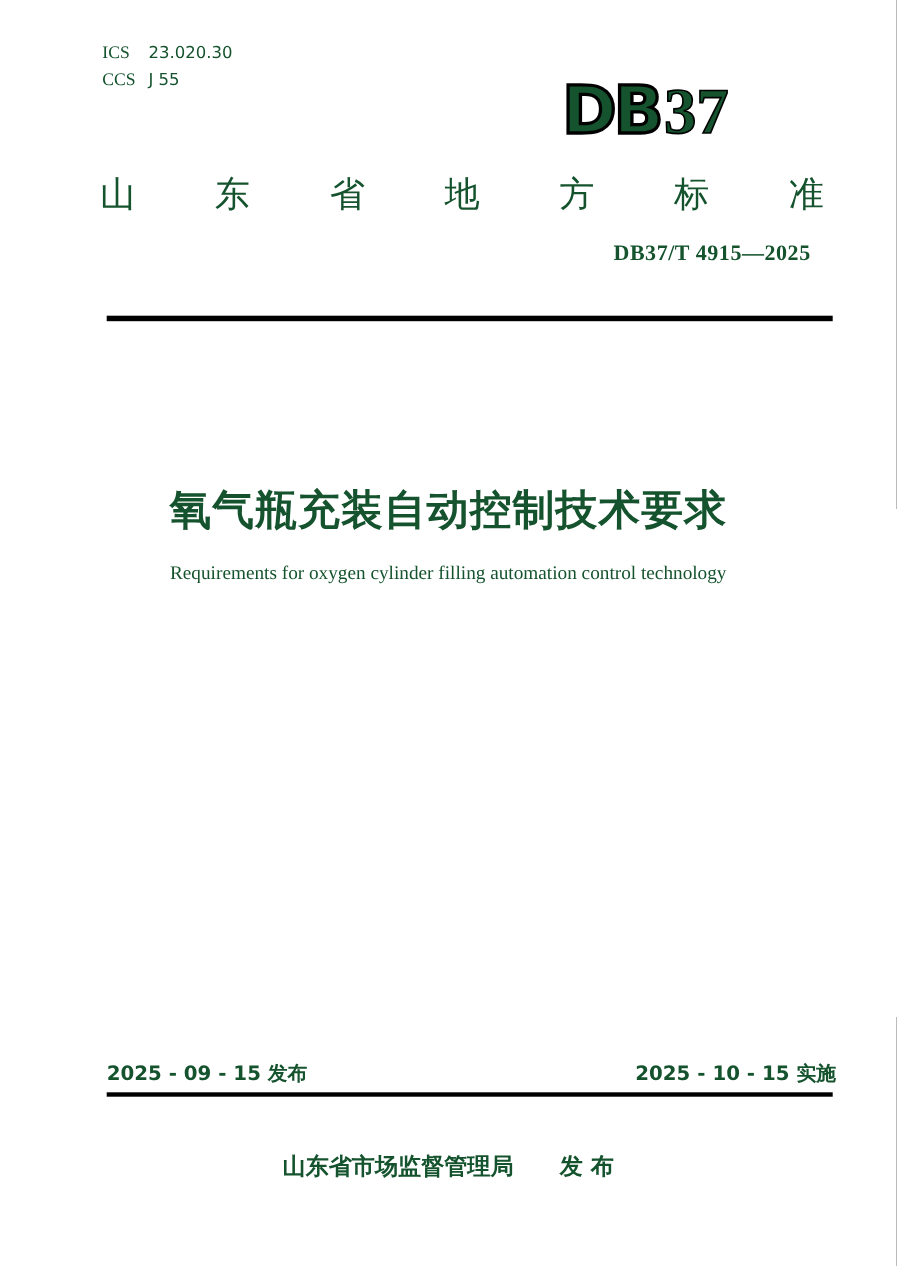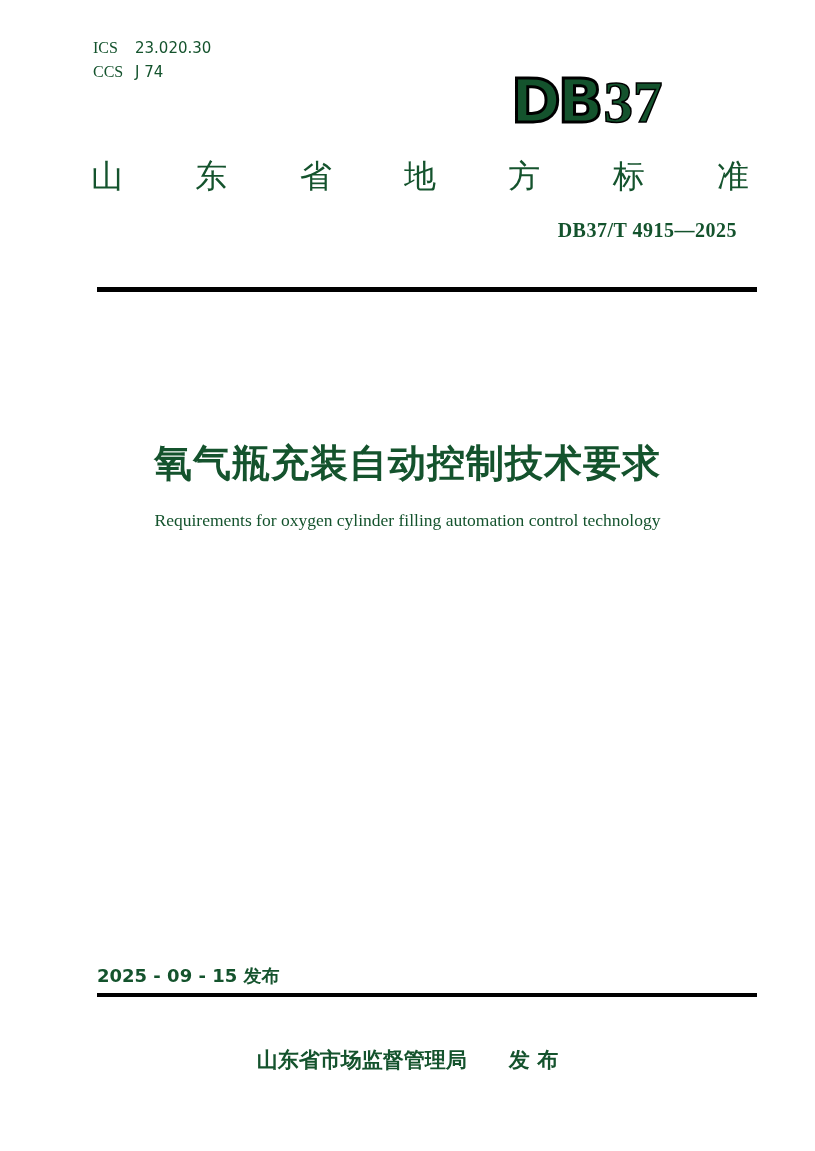--- a/index.html
+++ b/index.html
@@ -135,40 +135,41 @@
 </head>
 <body>
 
 <div class="page">
 
   <div class="codes">
     <div>
       <span class="code-label">ICS</span><span class="code-value">23.020.30</span>
     </div>
     <div>
-      <span class="code-label">CCS</span><span class="code-value">J 74</span>
+      <span class="code-label">CCS</span><span class="code-value">J 55</span>
     </div>
   </div>
 
   <div class="logo">
     <span class="logo-db">DB</span><span class="logo-num">37</span>
   </div>
 
   <div class="standard-type">山 东 省 地 方 标 准</div>
 
   <div class="standard-number">DB37/T 4915—2025</div>
 
   <div class="rule rule-top"></div>
 
   <div class="doc-title">氧气瓶充装自动控制技术要求</div>
 
   <div class="doc-subtitle">Requirements for oxygen cylinder filling automation control technology</div>
 
   <div class="date-row">
     <span>2025 - 09 - 15 发布</span>
+    <span>2025 - 10 - 15 实施</span>
   </div>
 
   <div class="rule rule-bottom"></div>
 
   <div class="issuer-row">
     <span>山东省市场监督管理局</span>
     <span>发 布</span>
   </div>
 
 </div>

